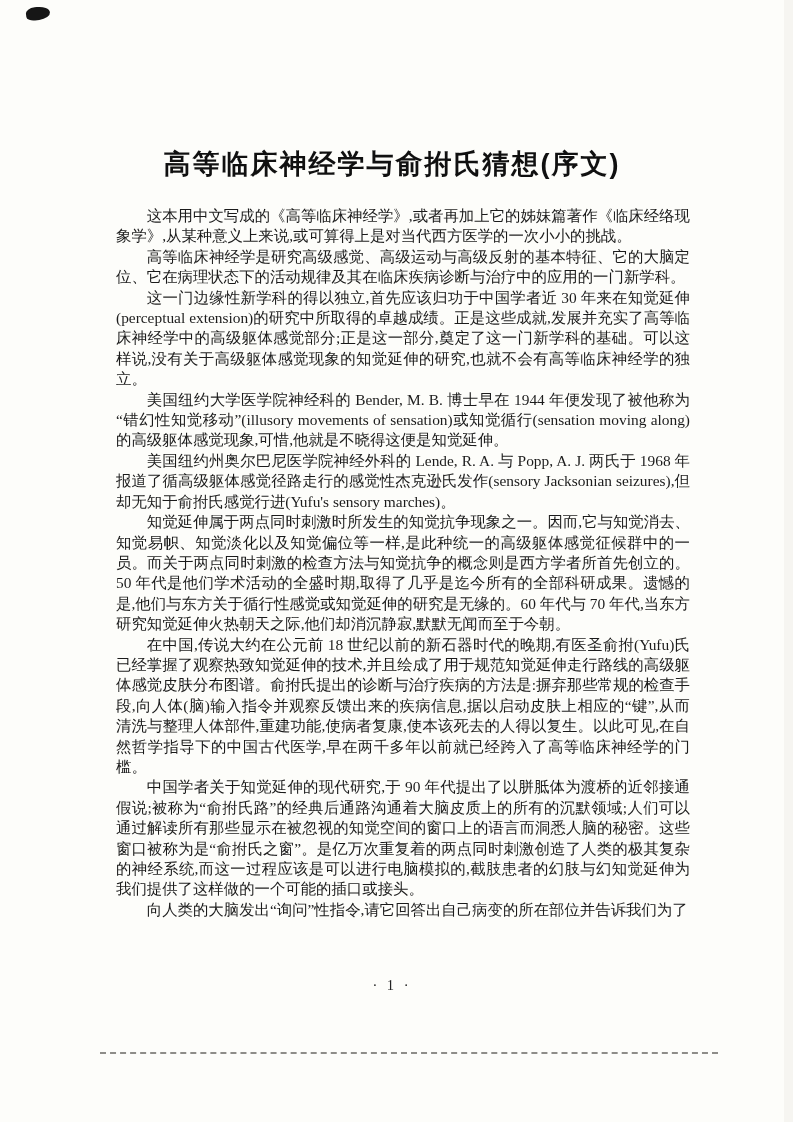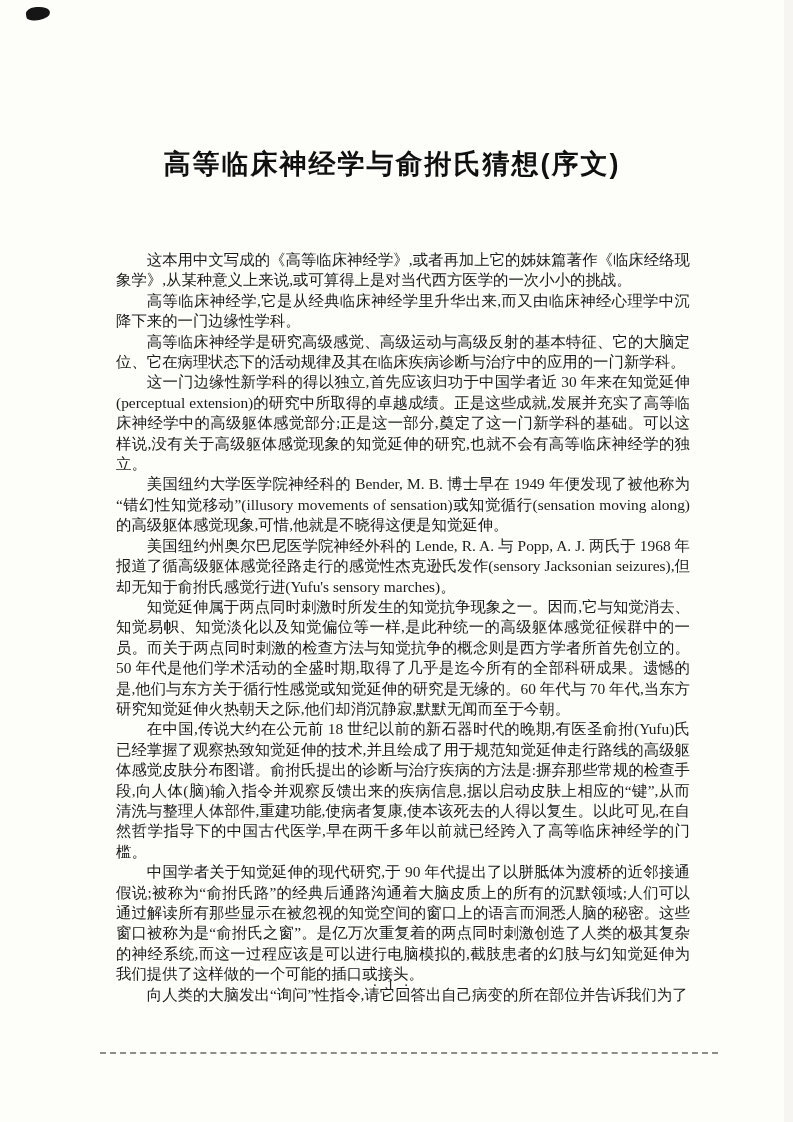--- a/index.html
+++ b/index.html
@@ -44,21 +44,20 @@
   .doc-body {
     position: absolute;
     top: 206px;
     left: 116px;
     width: 574px;
     font-size: 15.4px;
     line-height: 20.4px;
     text-align: justify;
     text-justify: inter-ideograph;
     color: #1b1b1b;
-    margin-top: 44px;
   }
   .doc-body p {
     margin: 0;
     text-indent: 2em;
   }
   .page-number {
     position: absolute;
     top: 977px;
     left: 0;
     width: 100%;
@@ -80,24 +79,23 @@
 <body>
 
 <div class="sheet">
 
   <div class="scan-artifact"></div>
 
   <h1 class="doc-title">高等临床神经学与俞拊氏猜想(序文)</h1>
 
   <div class="doc-body">
     <p>这本用中文写成的《高等临床神经学》,或者再加上它的姊妹篇著作《临床经络现象学》,从某种意义上来说,或可算得上是对当代西方医学的一次小小的挑战。</p>
-    <p>高等临床神经学,它是从经典临床神经学里升华出来,而又由临床神经心理学中沉降下来的一门边缘性学科。</p>
     <p>高等临床神经学是研究高级感觉、高级运动与高级反射的基本特征、它的大脑定位、它在病理状态下的活动规律及其在临床疾病诊断与治疗中的应用的一门新学科。</p>
     <p>这一门边缘性新学科的得以独立,首先应该归功于中国学者近 30 年来在知觉延伸(perceptual extension)的研究中所取得的卓越成绩。正是这些成就,发展并充实了高等临床神经学中的高级躯体感觉部分;正是这一部分,奠定了这一门新学科的基础。可以这样说,没有关于高级躯体感觉现象的知觉延伸的研究,也就不会有高等临床神经学的独立。</p>
-    <p>美国纽约大学医学院神经科的 Bender, M. B. 博士早在 1949 年便发现了被他称为“错幻性知觉移动”(illusory movements of sensation)或知觉循行(sensation moving along)的高级躯体感觉现象,可惜,他就是不晓得这便是知觉延伸。</p>
+    <p>美国纽约大学医学院神经科的 Bender, M. B. 博士早在 1944 年便发现了被他称为“错幻性知觉移动”(illusory movements of sensation)或知觉循行(sensation moving along)的高级躯体感觉现象,可惜,他就是不晓得这便是知觉延伸。</p>
     <p>美国纽约州奥尔巴尼医学院神经外科的 Lende, R. A. 与 Popp, A. J. 两氏于 1968 年报道了循高级躯体感觉径路走行的感觉性杰克逊氏发作(sensory Jacksonian seizures),但却无知于俞拊氏感觉行进(Yufu's sensory marches)。</p>
     <p>知觉延伸属于两点同时刺激时所发生的知觉抗争现象之一。因而,它与知觉消去、知觉易帜、知觉淡化以及知觉偏位等一样,是此种统一的高级躯体感觉征候群中的一员。而关于两点同时刺激的检查方法与知觉抗争的概念则是西方学者所首先创立的。50 年代是他们学术活动的全盛时期,取得了几乎是迄今所有的全部科研成果。遗憾的是,他们与东方关于循行性感觉或知觉延伸的研究是无缘的。60 年代与 70 年代,当东方研究知觉延伸火热朝天之际,他们却消沉静寂,默默无闻而至于今朝。</p>
     <p>在中国,传说大约在公元前 18 世纪以前的新石器时代的晚期,有医圣俞拊(Yufu)氏已经掌握了观察热致知觉延伸的技术,并且绘成了用于规范知觉延伸走行路线的高级躯体感觉皮肤分布图谱。俞拊氏提出的诊断与治疗疾病的方法是:摒弃那些常规的检查手段,向人体(脑)输入指令并观察反馈出来的疾病信息,据以启动皮肤上相应的“键”,从而清洗与整理人体部件,重建功能,使病者复康,使本该死去的人得以复生。以此可见,在自然哲学指导下的中国古代医学,早在两千多年以前就已经跨入了高等临床神经学的门槛。</p>
     <p>中国学者关于知觉延伸的现代研究,于 90 年代提出了以胼胝体为渡桥的近邻接通假说;被称为“俞拊氏路”的经典后通路沟通着大脑皮质上的所有的沉默领域;人们可以通过解读所有那些显示在被忽视的知觉空间的窗口上的语言而洞悉人脑的秘密。这些窗口被称为是“俞拊氏之窗”。是亿万次重复着的两点同时刺激创造了人类的极其复杂的神经系统,而这一过程应该是可以进行电脑模拟的,截肢患者的幻肢与幻知觉延伸为我们提供了这样做的一个可能的插口或接头。</p>
     <p>向人类的大脑发出“询问”性指令,请它回答出自己病变的所在部位并告诉我们为了</p>
   </div>
 
   <div class="page-number">· 1 ·</div>
 
   <div class="cut-line"></div>

